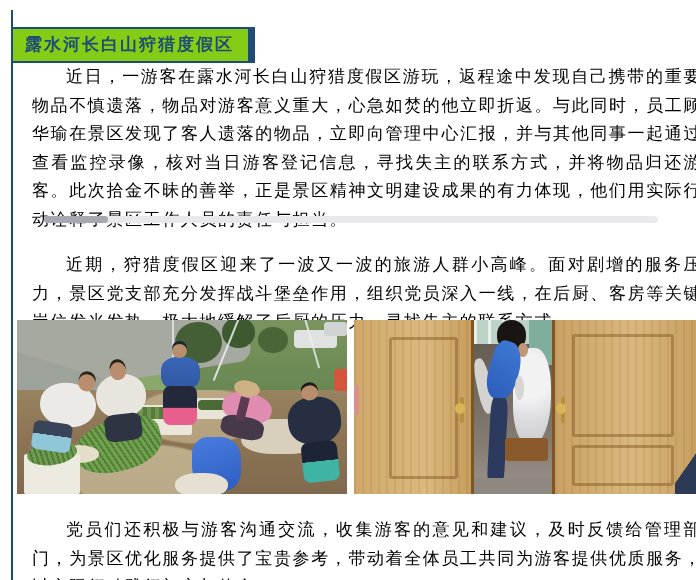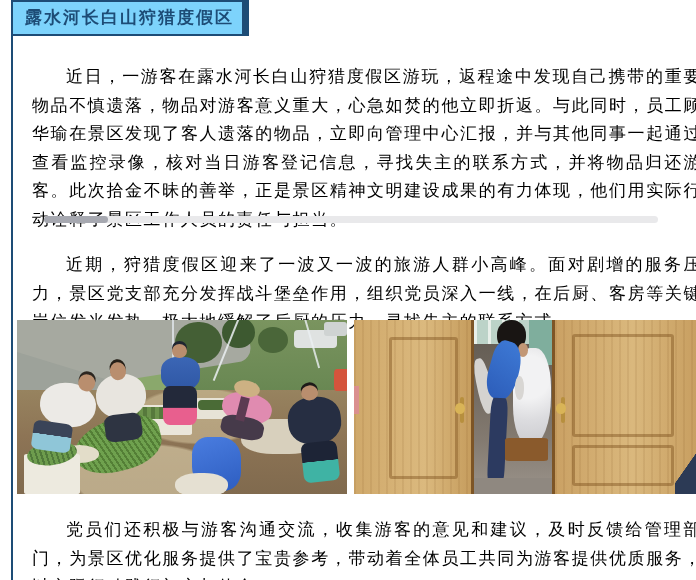--- a/index.html
+++ b/index.html
@@ -1,23 +1,23 @@
 <!DOCTYPE html>
 <html><head>
 <meta charset="utf-8">
 <style>
   html,body{margin:0;padding:0;background:#fff;}
   .page{position:relative;width:696px;height:580px;background:#fff;overflow:hidden;
         font-family:"Liberation Sans","DejaVu Sans",sans-serif;}
   
   .left-rule{position:absolute;left:11px;top:10px;bottom:0;width:2px;background:#1d4c76;}
   
-  .title-box{position:absolute;left:11px;top:0;display:inline-flex;align-items:center;
-             border:2px solid #1d4c76;border-right:7px solid #1d4c76;background:#7dd3fc;
-             padding:4px 8px 5px 12px;}
+  .title-box{position:absolute;left:11px;top:27px;display:inline-flex;align-items:center;
+             border:2px solid #1d4c76;border-right:7px solid #1d4c76;background:#84cc16;
+             padding:4px 14px 5px 12px;}
   .title-text{font-size:17px;font-weight:bold;color:#1d4c76;letter-spacing:2px;white-space:nowrap;}
   
   .para{position:absolute;left:20px;width:670px;margin:12px;color:#000000;font-size:17px;
         line-height:28.5px;letter-spacing:1.6px;text-indent:2em;text-align:justify;}
   .p1{top:51px;}
   .p2{top:239px;}
   .p3{top:504px;}
   
   .scrollbar{position:absolute;left:44px;top:216px;width:614px;height:7px;border-radius:4px;
              background:#e9e9eb;}

